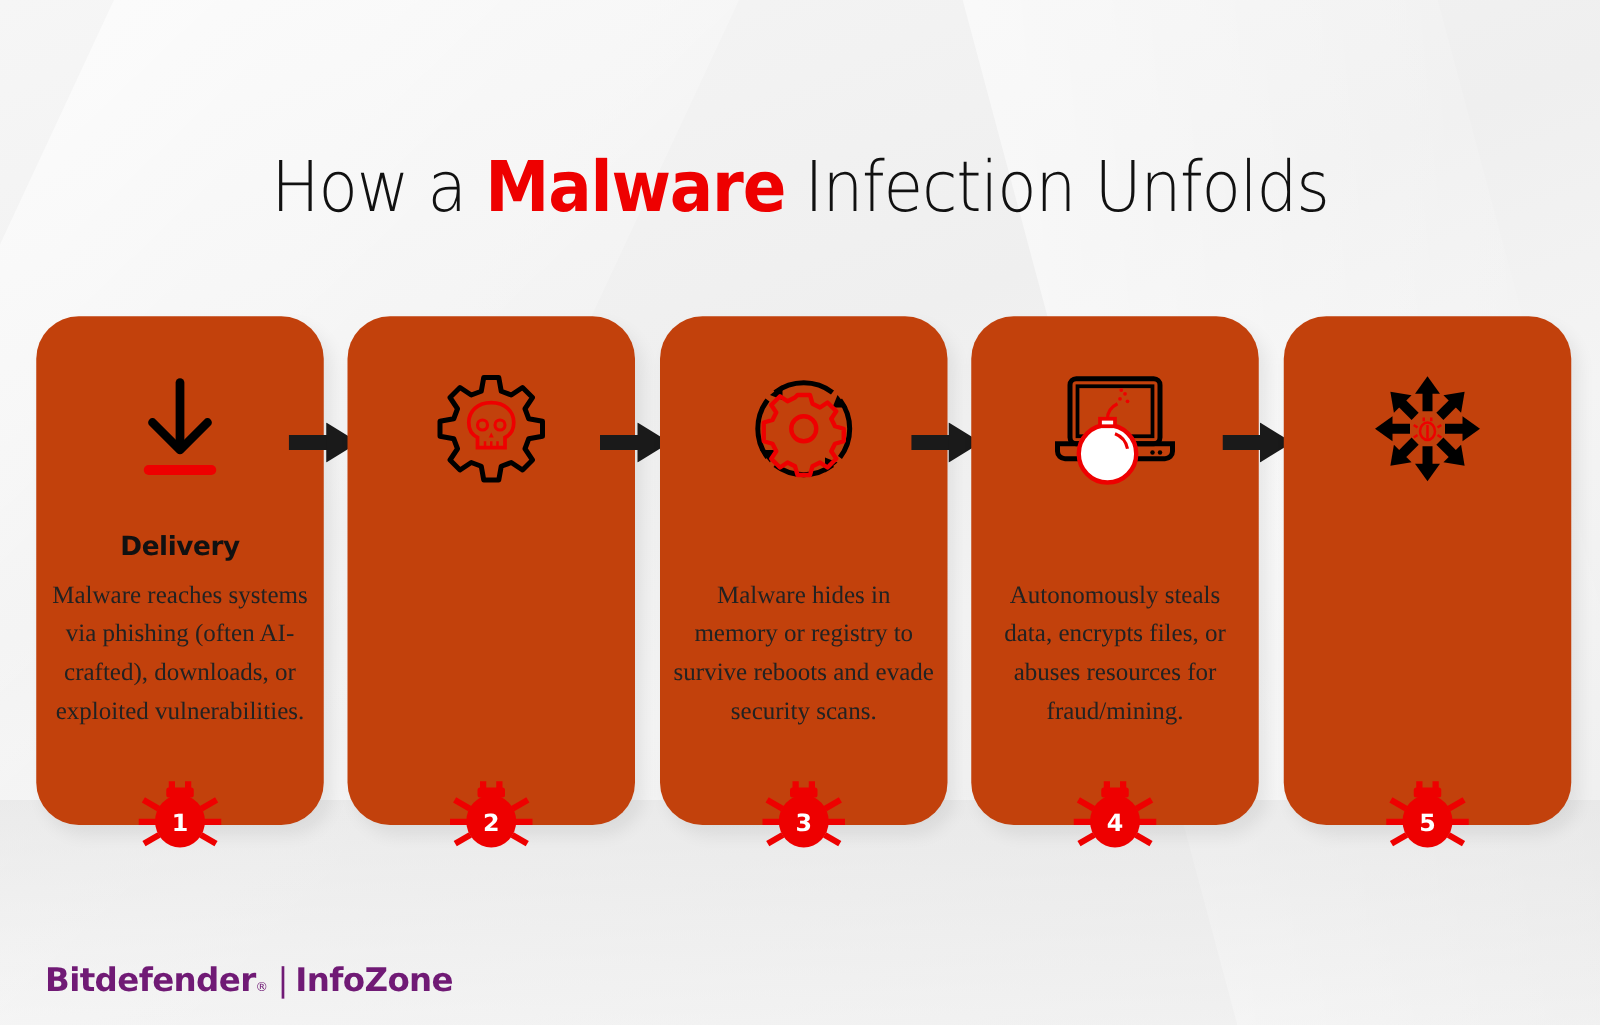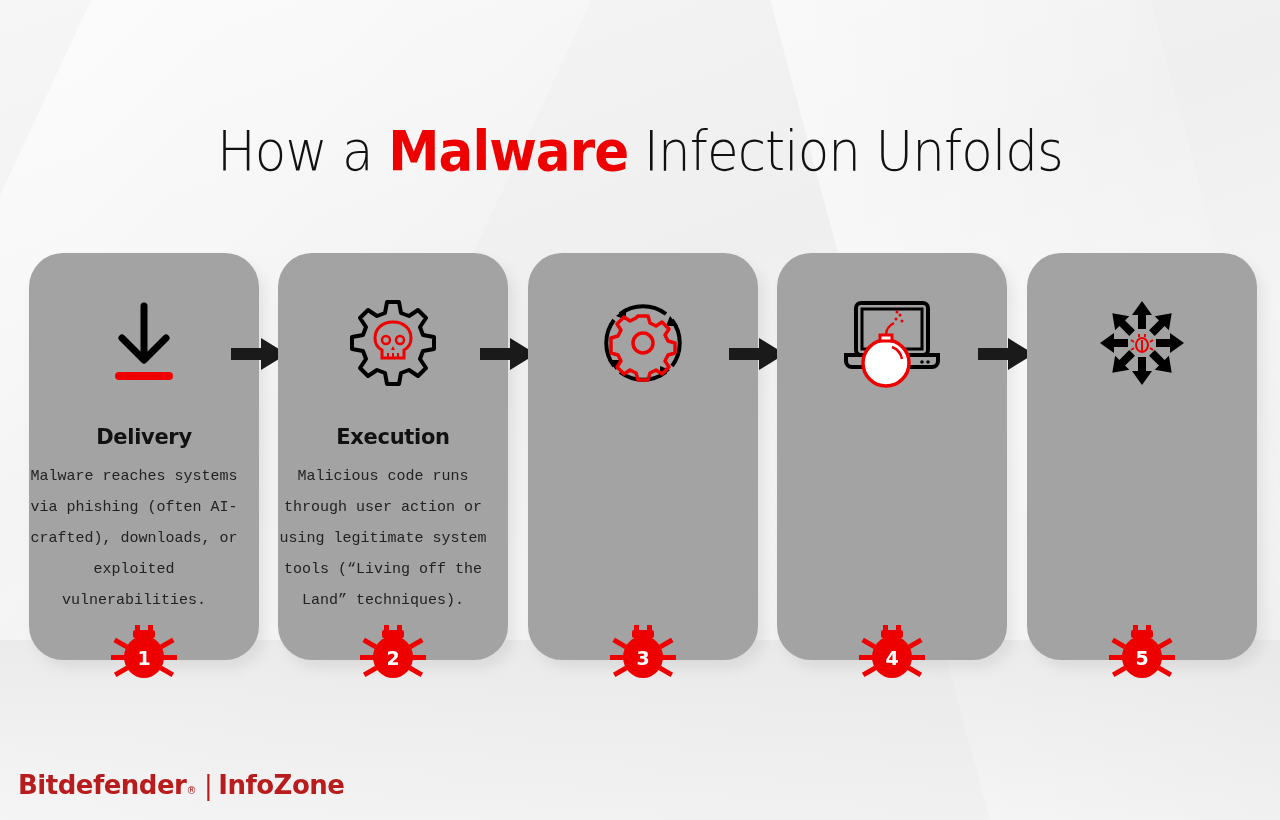--- a/index.html
+++ b/index.html
@@ -15,41 +15,41 @@
 
   .title {
     position:absolute; top:118px; left:0; width:1280px; text-align:center;
     font-family:"DejaVu Sans", sans-serif; font-size:56px; font-weight:200; color:#111;
     letter-spacing:-1px; transform:scaleX(0.92);
   }
   .title .accent { color:#ee0000; font-weight:bold; }
 
   .card {
     position:absolute; top:253px; width:230px; height:407px;
-    background:#a3a3a3; border-radius:34px;
+    background:#c2410c; border-radius:34px;
     box-shadow: 6px 8px 14px rgba(0,0,0,0.07);
   }
   .card .icon { position:absolute; left:0; top:40px; width:230px; height:100px; display:flex; justify-content:center; align-items:center; }
   .card h2 {
     position:absolute; top:172px; left:0; width:230px; margin:0; text-align:center;
     font-family:"DejaVu Sans", sans-serif; font-size:21px; font-weight:bold; color:#111;
     letter-spacing:-0.3px;
   }
   .card p {
-    position:absolute; top:208px; left:0; width:210px; margin:0; text-align:center;
-    font-family:Liberation Mono, monospace; font-size:15px; line-height:31px; color:#222;
+    position:absolute; top:208px; left:10px; width:210px; margin:0; text-align:center;
+    font-family:Liberation Serif, serif; font-size:20px; line-height:31px; color:#222;
   }
   .badge { position:absolute; left:80px; top:370px; width:70px; height:60px; }
   .badge svg { display:block; }
 
   .arrow { position:absolute; top:338px; width:58px; height:32px; }
 
   .logo {
-    position:absolute; left:18px; top:770px; font-family:"DejaVu Sans", sans-serif;
-    color:#b91c1c; font-size:26px; font-weight:bold; letter-spacing:-0.5px;
+    position:absolute; left:36px; top:770px; font-family:"DejaVu Sans", sans-serif;
+    color:#701a75; font-size:26px; font-weight:bold; letter-spacing:-0.5px;
   }
   .logo .reg { font-size:10px; font-weight:normal; vertical-align:baseline; }
   .logo .sep { font-weight:normal; margin:0 6px 0 8px; }
   .logo .zone { font-family:"DejaVu Sans", sans-serif; font-weight:bold; }
 </style>
 </head>
 <body>
 
 <div class="bg-shape bg1"></div>
 <div class="bg-shape bg2"></div>
@@ -103,22 +103,20 @@
       <path d="M39 4h12l2 11 8 3 9-6 8 8-6 9 3 8 11 2v12l-11 2-3 8 6 9-8 8-9-6-8 3-2 11H39l-2-11-8-3-9 6-8-8 6-9-3-8-11-2V39l11-2 3-8-6-9 8-8 9 6 8-3z" fill="none" stroke="#000" stroke-width="4" stroke-linejoin="round"></path>
       <path d="M45 24c-11 0-18 7-18 16 0 6 3 10 7 12v8h22v-8c4-2 7-6 7-12 0-9-7-16-18-16z" fill="none" stroke="#ee0000" stroke-width="3"></path>
       <circle cx="38" cy="42" r="4" fill="none" stroke="#ee0000" stroke-width="2.5"></circle>
       <circle cx="52" cy="42" r="4" fill="none" stroke="#ee0000" stroke-width="2.5"></circle>
       <path d="M45 48l-2 4h4z" fill="#ee0000"></path>
       <line x1="40" y1="55" x2="40" y2="60" stroke="#ee0000" stroke-width="2"></line>
       <line x1="45" y1="55" x2="45" y2="60" stroke="#ee0000" stroke-width="2"></line>
       <line x1="50" y1="55" x2="50" y2="60" stroke="#ee0000" stroke-width="2"></line>
     </svg>
   </div>
-  <h2>Execution</h2>
-  <p>Malicious code runs through user action or using legitimate system tools (“Living off the Land” techniques).</p>
   <div class="badge">
     <svg width="70" height="60" viewBox="0 0 70 60">
       <g fill="#ee0000">
         <rect x="26" y="2" width="5" height="8"></rect>
           <rect x="39" y="2" width="5" height="8"></rect>
         <rect x="24" y="7" width="22" height="8" rx="2"></rect>
         <ellipse cx="35" cy="34" rx="20" ry="21"></ellipse>
         <rect x="5" y="18" width="14" height="5" transform="rotate(30 12 20)"></rect>
         <rect x="51" y="18" width="14" height="5" transform="rotate(-30 58 20)"></rect>
         <rect x="2" y="32" width="16" height="5"></rect>
@@ -146,20 +144,21 @@
       <path d="M74 22 A38 38 0 0 1 74 68" fill="none" stroke="#000" stroke-width="4"></path>
       <polygon points="72,18 80,28 68,28" fill="#000"></polygon>
       <path d="M68 74 A38 38 0 0 1 22 74" fill="none" stroke="#000" stroke-width="4"></path>
       <polygon points="72,72 62,80 62,68" fill="#000"></polygon>
       <path d="M16 68 A38 38 0 0 1 16 22" fill="none" stroke="#000" stroke-width="4"></path>
       <polygon points="18,72 10,62 22,62" fill="#000"></polygon>
       <path d="M40 18h10l2 7 6 3 6-4 7 7-4 6 3 6 7 2v10l-7 2-3 6 4 6-7 7-6-4-6 3-2 7H40l-2-7-6-3-6 4-7-7 4-6-3-6-7-2V40l7-2 3-6-4-6 7-7 6 4 6-3z" fill="none" stroke="#ee0000" stroke-width="3.5" stroke-linejoin="round"></path>
       <circle cx="45" cy="45" r="10" fill="none" stroke="#ee0000" stroke-width="3.5"></circle>
     </svg>
   </div>
+  <p>Malware hides in memory or registry to survive reboots and evade security scans.</p>
   <div class="badge">
     <svg width="70" height="60" viewBox="0 0 70 60">
       <g fill="#ee0000">
         <rect x="26" y="2" width="5" height="8"></rect>
           <rect x="39" y="2" width="5" height="8"></rect>
         <rect x="24" y="7" width="22" height="8" rx="2"></rect>
         <ellipse cx="35" cy="34" rx="20" ry="21"></ellipse>
         <rect x="5" y="18" width="14" height="5" transform="rotate(30 12 20)"></rect>
         <rect x="51" y="18" width="14" height="5" transform="rotate(-30 58 20)"></rect>
         <rect x="2" y="32" width="16" height="5"></rect>
@@ -190,20 +189,21 @@
       <circle cx="44" cy="70" r="23" fill="#fff" stroke="#ee0000" stroke-width="3.5"></circle>
       <rect x="38" y="42" width="12" height="6" fill="#fff" stroke="#ee0000" stroke-width="3"></rect>
       <path d="M50 54a16 16 0 0 1 10 12" fill="none" stroke="#ee0000" stroke-width="2.5"></path>
       <path d="M44 42c0-6 4-10 8-12" fill="none" stroke="#ee0000" stroke-width="2.5"></path>
       <circle cx="54" cy="26" r="1.5" fill="#ee0000"></circle>
         <circle cx="58" cy="22" r="1.5" fill="#ee0000"></circle>
       <circle cx="60" cy="28" r="1.5" fill="#ee0000"></circle>
         <circle cx="55" cy="19" r="1.5" fill="#ee0000"></circle>
     </svg>
   </div>
+  <p>Autonomously steals data, encrypts files, or abuses resources for fraud/mining.</p>
   <div class="badge">
     <svg width="70" height="60" viewBox="0 0 70 60">
       <g fill="#ee0000">
         <rect x="26" y="2" width="5" height="8"></rect>
           <rect x="39" y="2" width="5" height="8"></rect>
         <rect x="24" y="7" width="22" height="8" rx="2"></rect>
         <ellipse cx="35" cy="34" rx="20" ry="21"></ellipse>
         <rect x="5" y="18" width="14" height="5" transform="rotate(30 12 20)"></rect>
         <rect x="51" y="18" width="14" height="5" transform="rotate(-30 58 20)"></rect>
         <rect x="2" y="32" width="16" height="5"></rect>

